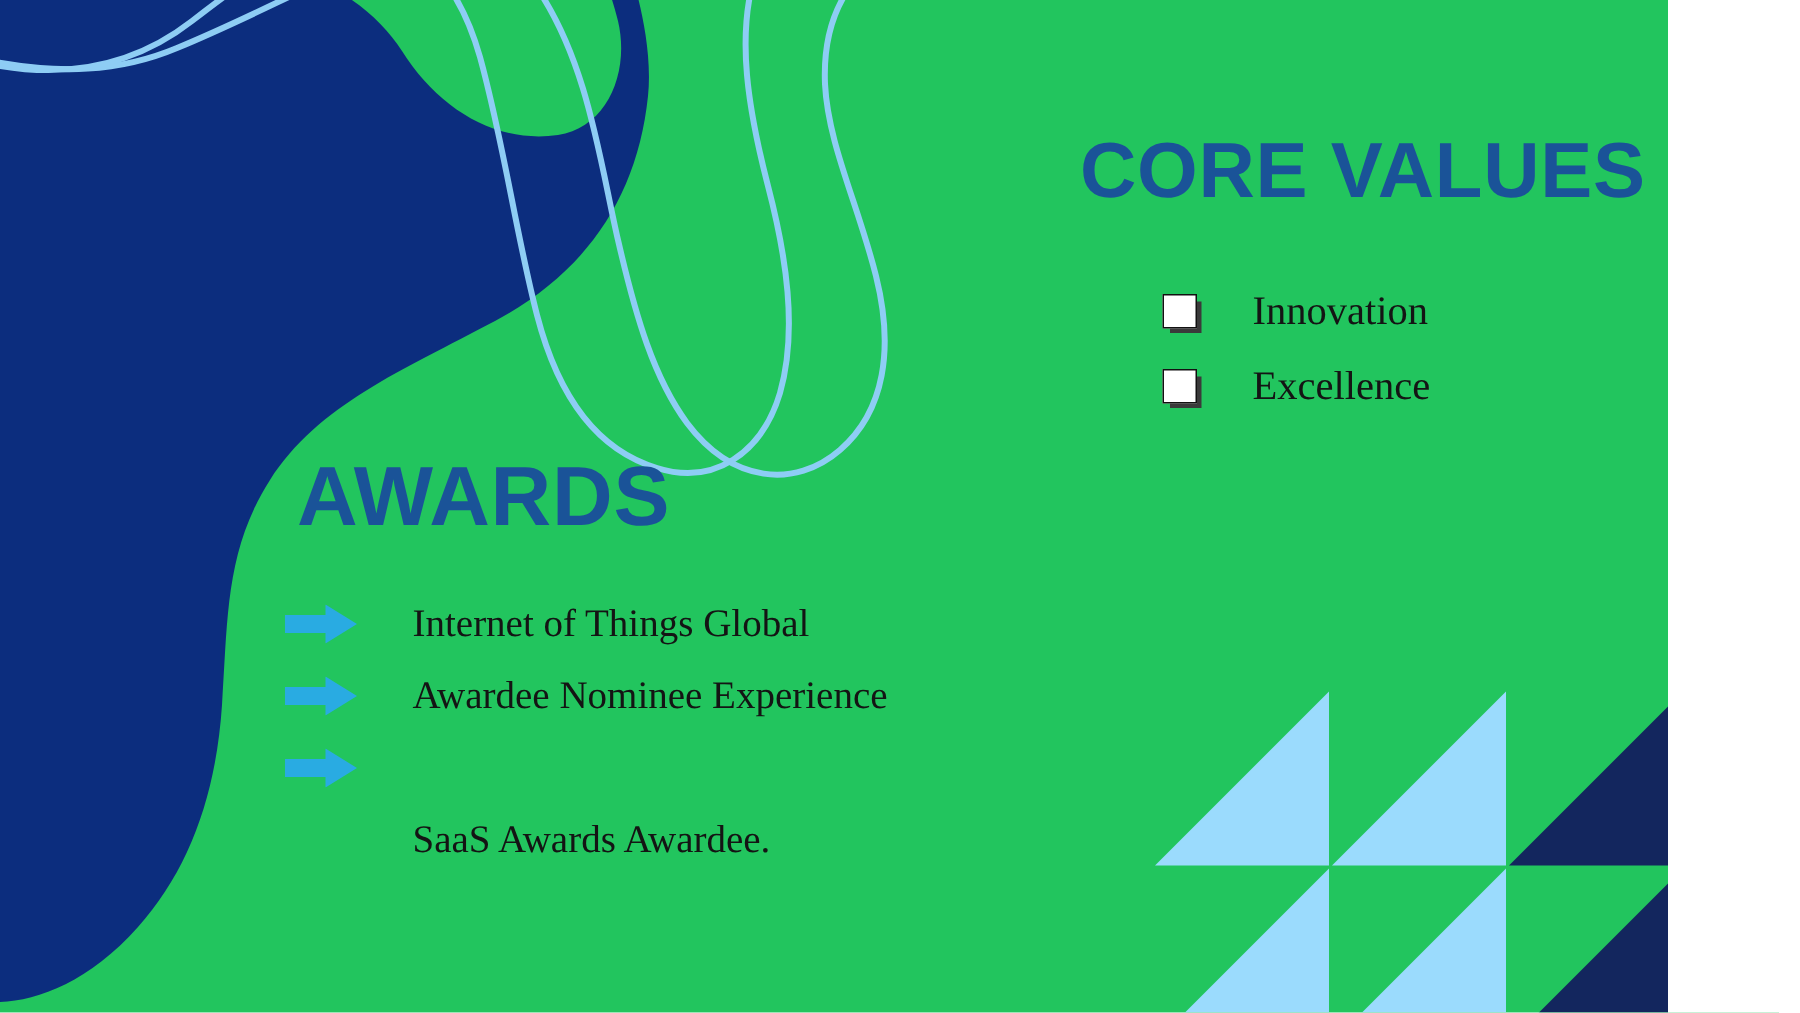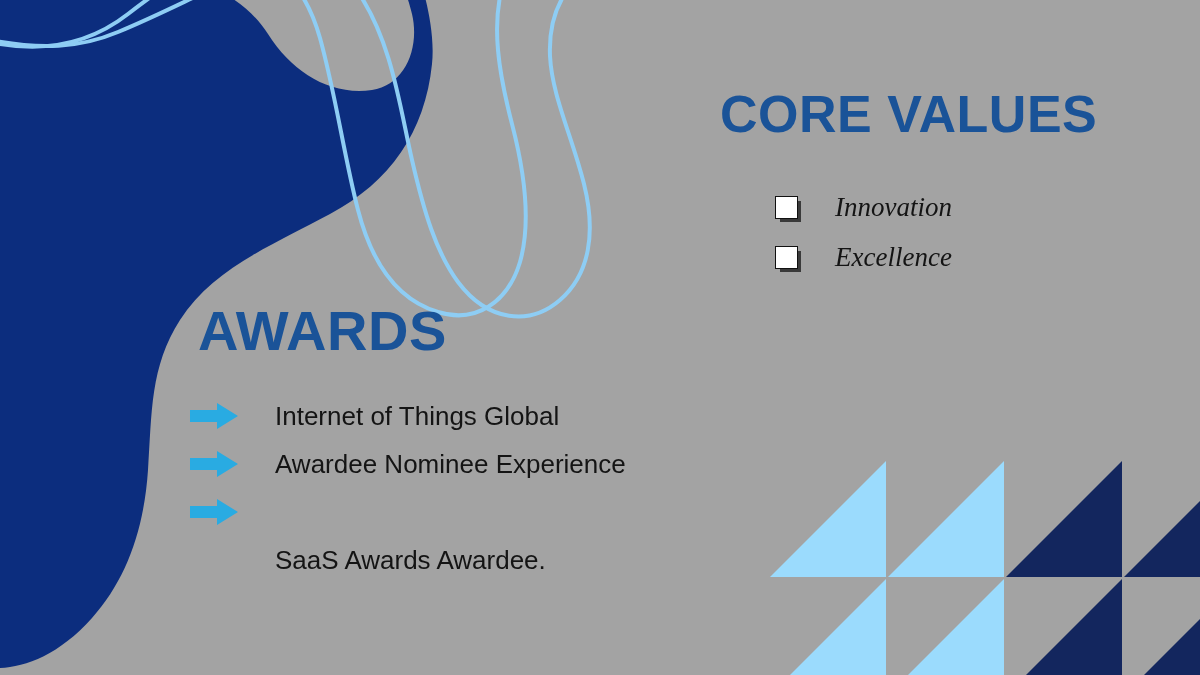--- a/index.html
+++ b/index.html
@@ -6,24 +6,24 @@
   html, body {
     margin: 0;
     padding: 0;
     background: #ffffff;
   }
   body {
     font-family: "Liberation Sans", sans-serif;
   }
   #slide {
     position: relative;
-    width: 1200px;
+    width: 1112px;
     height: 675px;
     overflow: hidden;
-    background: #a3a3a3;
+    background: #22c55e;
   }
 
   
   .bg-layer {
     position: absolute;
     left: 0;
     top: 0;
     width: 1200px;
     height: 675px;
     pointer-events: none;
@@ -64,35 +64,34 @@
     height: 48px;
   }
   .award-bullet {
     width: 62px;
     flex: 0 0 62px;
     display: flex;
     align-items: center;
   }
   .award-bullet svg { display: block; }
   .award-text {
-    font-family: Liberation Sans, sans-serif;
+    font-family: Liberation Serif, serif;
     font-size: 26px;
     color: #141414;
     white-space: nowrap;
     line-height: 1;
     padding-left: 23px;
   }
 
   
   #core-values-list {
     position: absolute;
     left: 775px;
     top: 182px;
     width: 330px;
-    font-style: italic;
   }
   .value-row {
     display: flex;
     align-items: center;
     height: 50px;
   }
   .value-checkbox {
     width: 23px;
     height: 23px;
     flex: 0 0 23px;

